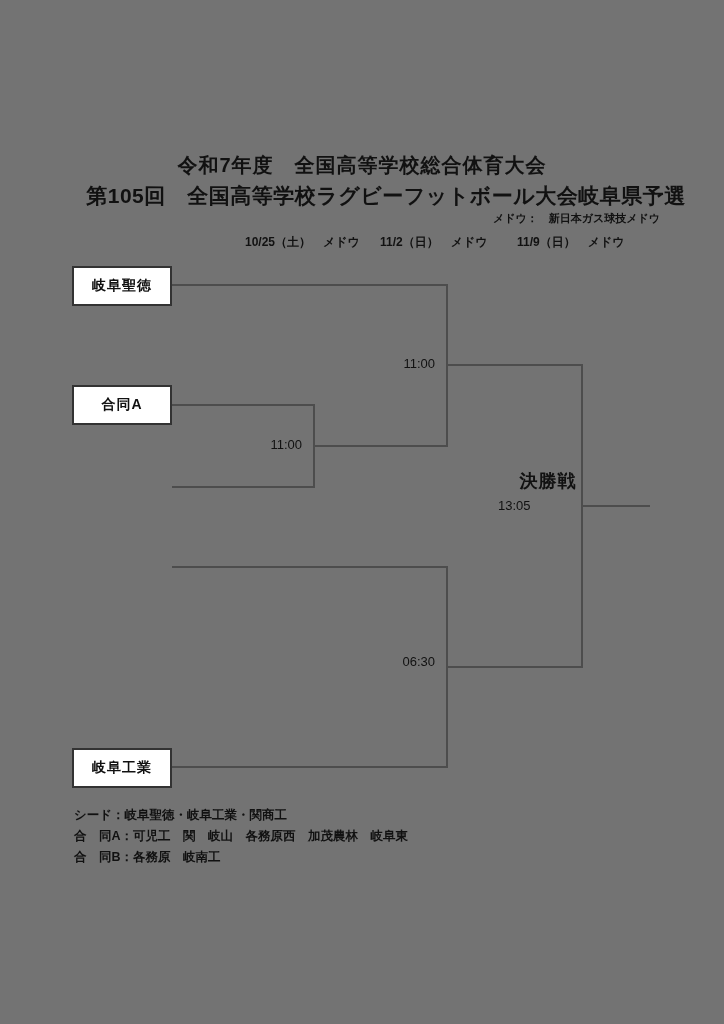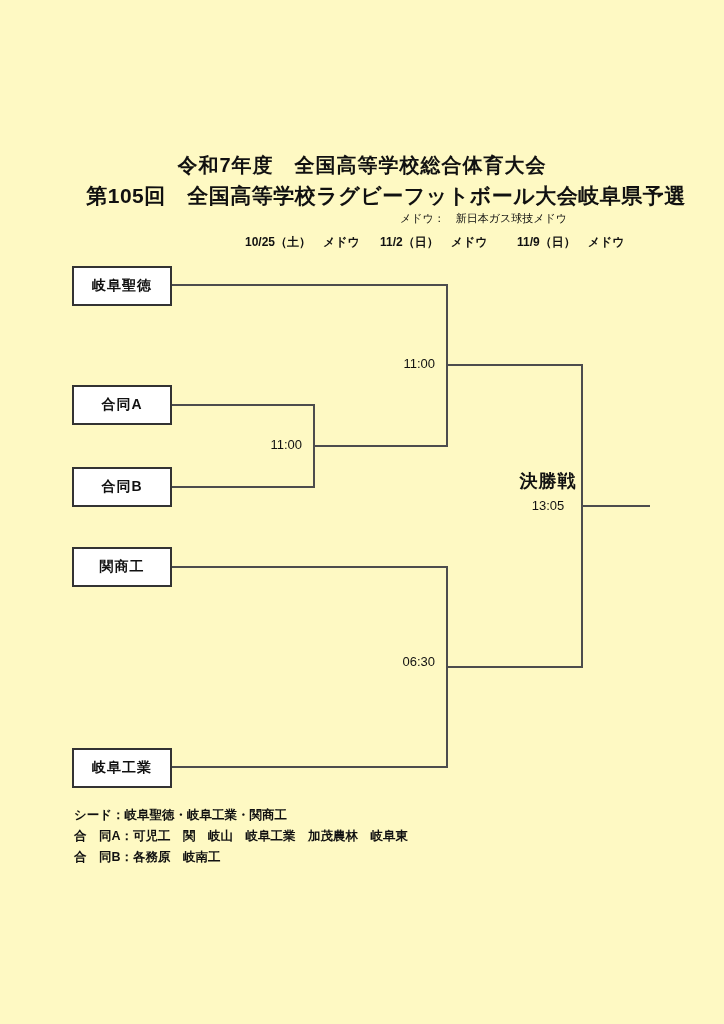--- a/index.html
+++ b/index.html
@@ -4,21 +4,21 @@
 <style>
   html, body {
     margin: 0;
     padding: 0;
     background: #ffffff;
   }
   .page {
     position: relative;
     width: 724px;
     height: 1024px;
-    background: #fef9c3;
+    background: #737373;
     font-family: "Liberation Sans", "DejaVu Sans", sans-serif;
     color: #111111;
     overflow: hidden;
   }
   .title1 {
     position: absolute;
     left: 0; right: 0;
     top: 152px;
     text-align: center;
     font-size: 20px;
@@ -35,22 +35,23 @@
     font-weight: bold;
     letter-spacing: 0.5px;
     white-space: pre;
     margin-left: 48px;
   }
   .venue-note {
     position: absolute;
     left: 400px;
     width: 260px;
     top: 211px;
+    text-align: right;
     font-size: 11px;
-    font-weight: normal;
+    font-weight: bold;
     white-space: pre;
   }
   .round-date {
     position: absolute;
     top: 234px;
     font-size: 12px;
     font-weight: bold;
     white-space: pre;
   }
   .date-1 { left: 245px; }
@@ -119,21 +120,21 @@
     font-size: 18px;
     font-weight: bold;
     letter-spacing: 1px;
     z-index: 2;
   }
   .final-time {
     position: absolute;
     left: 498px;
     width: 100px;
     top: 498px;
-    text-align: center;
+    text-align: left;
     font-size: 13px;
     z-index: 2;
   }
   .note-line {
     position: absolute;
     left: 74px;
     font-size: 12.5px;
     font-weight: bold;
     white-space: pre;
   }
@@ -154,26 +155,20 @@
   <div class="round-date date-1">10/25（土）　メドウ</div>
   <div class="round-date date-2">11/2（日）　メドウ</div>
   <div class="round-date date-3">11/9（日）　メドウ</div>
 
   <div class="team-box box-1">
     <span>岐阜聖徳</span>
   </div>
   <div class="team-box box-2">
     <span>合同A</span>
   </div>
-  <div class="team-box box-3">
-    <span>合同B</span>
-  </div>
-  <div class="team-box box-4">
-    <span>関商工</span>
-  </div>
   <div class="team-box box-5">
     <span>岐阜工業</span>
   </div>
 
   <div class="hline h-shotoku"></div>
   <div class="hline h-godo-a"></div>
   <div class="hline h-godo-b"></div>
   <div class="vline v-round1"></div>
   <div class="hline h-r1-winner"></div>
   <div class="vline v-semi1"></div>
@@ -186,16 +181,16 @@
   <div class="hline h-champion"></div>
 
   <div class="match-time time-r1">11:00</div>
   <div class="match-time time-semi1">11:00</div>
   <div class="match-time time-semi2">06:30</div>
 
   <div class="final-label">決勝戦</div>
   <div class="final-time">13:05</div>
 
   <div class="note-line note-1">シード：岐阜聖徳・岐阜工業・関商工</div>
-  <div class="note-line note-2">合　同A：可児工　関　岐山　岐阜工業　加茂農林　岐阜東</div>
+  <div class="note-line note-2">合　同A：可児工　関　岐山　各務原西　加茂農林　岐阜東</div>
   <div class="note-line note-3">合　同B：各務原　岐南工</div>
 
 </div>
 
 </body></html>

